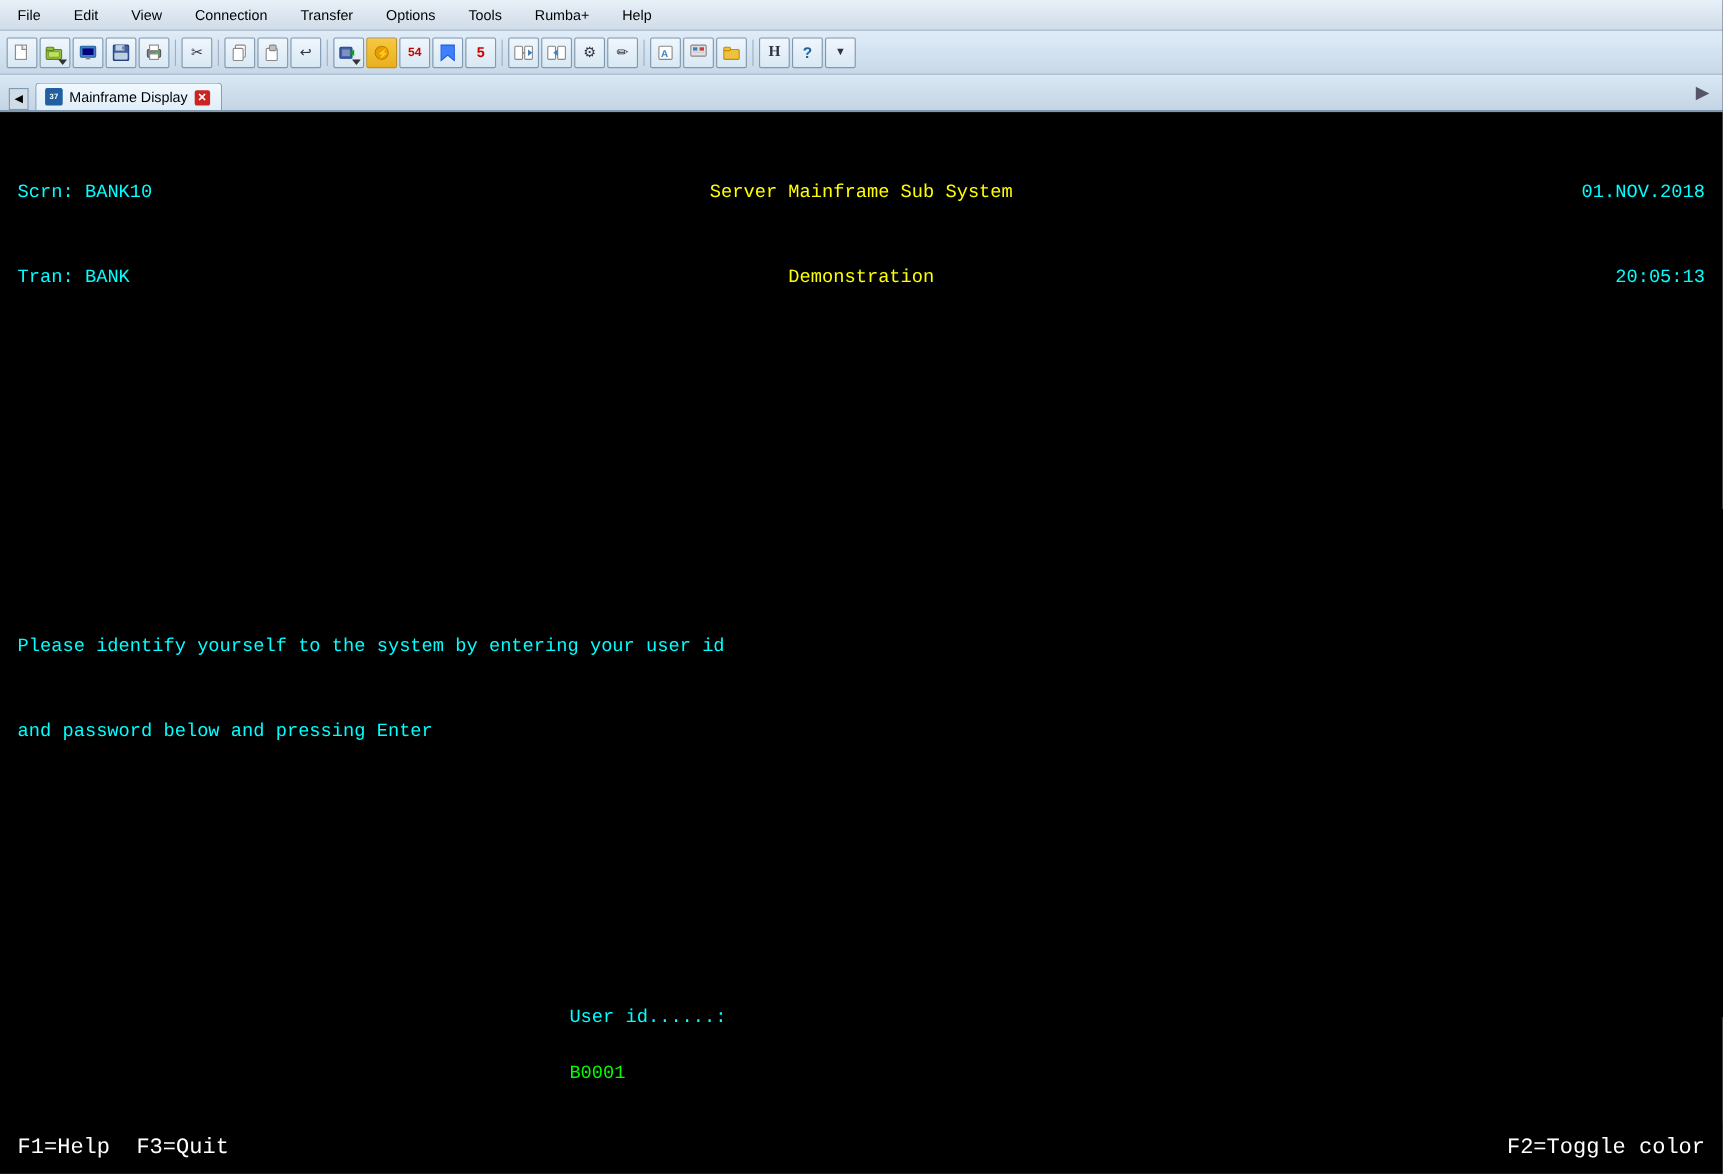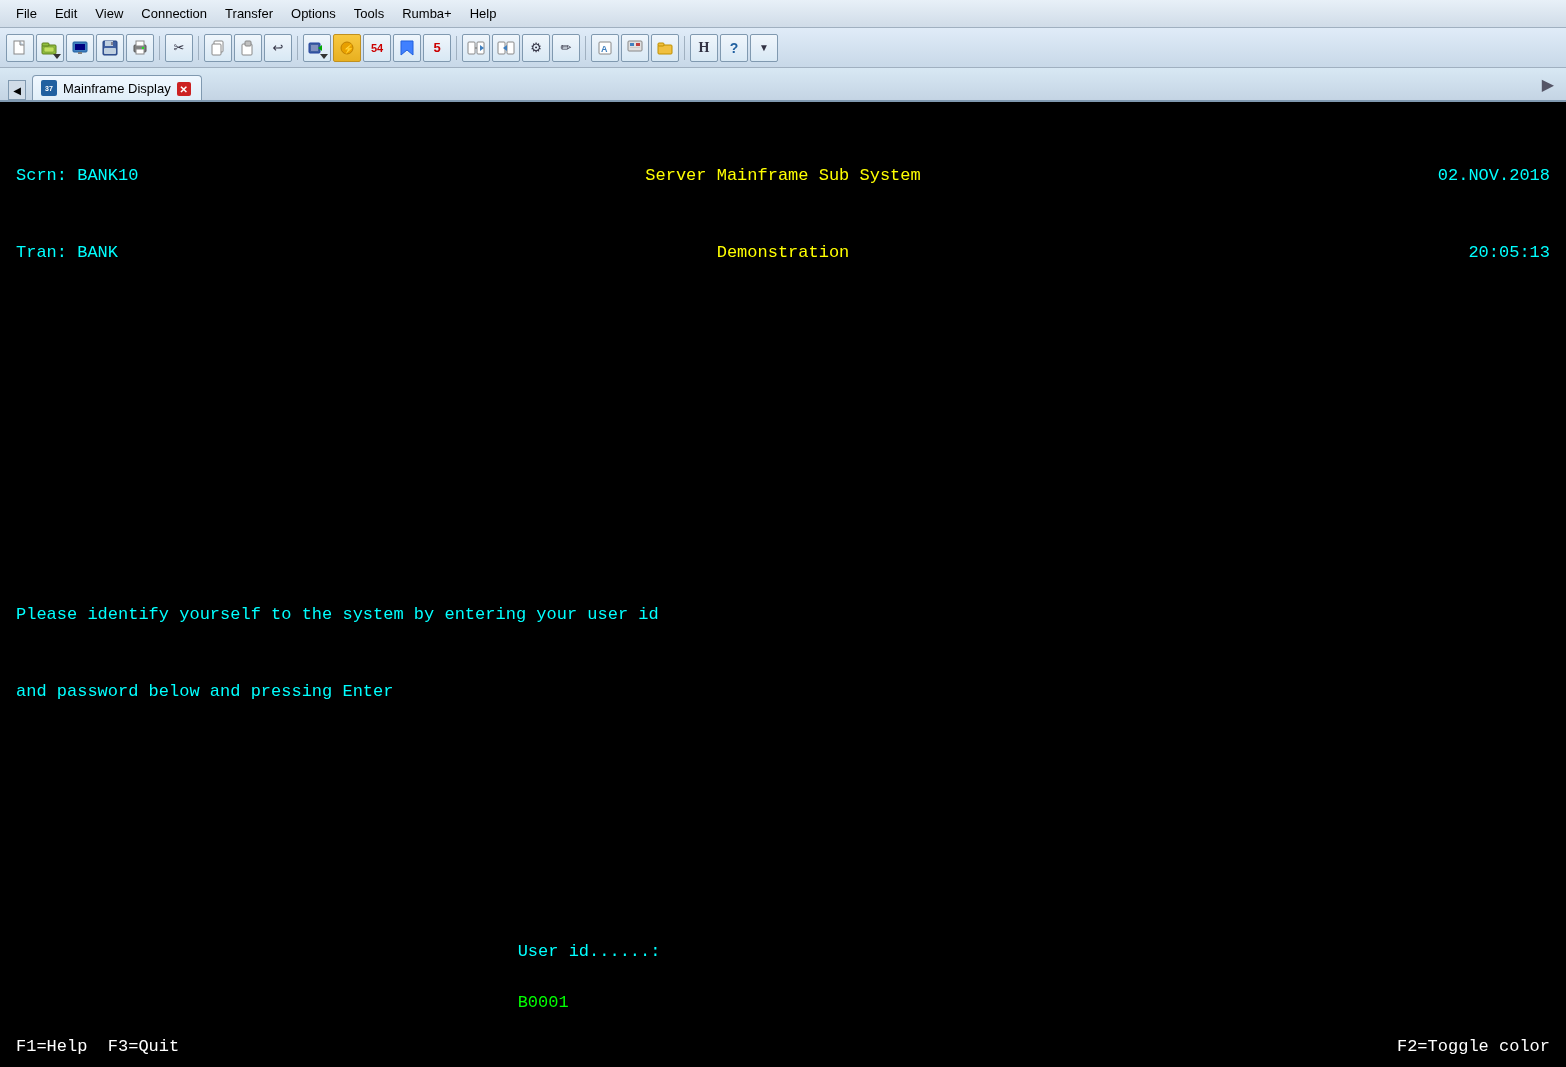--- a/index.html
+++ b/index.html
@@ -12,21 +12,21 @@
       overflow: hidden;
     }
 
     
     .menubar {
       background: linear-gradient(to bottom, #e8f0f8, #d0dce8);
       border-bottom: 1px solid #a0b0c0;
       padding: 1px 8px;
       display: flex;
       align-items: center;
-      gap: 2px;
+      gap: 14px;
       height: 28px;
     }
     .menu-item {
       padding: 2px 8px;
       cursor: pointer;
       border-radius: 2px;
       font-size: 13px;
       color: #000;
     }
 
@@ -156,21 +156,21 @@
     .green { color: #00ff00; }
 
     .status-bar {
       position: absolute;
       bottom: 0;
       left: 0;
       right: 0;
       background: #000;
       color: #fff;
       font-family: 'Courier New', Courier, monospace;
-      font-size: 17px;
+      font-size: 20px;
       padding: 8px 16px;
       display: flex;
       justify-content: space-between;
       border-top: none;
     }
 
     .main-layout {
       display: flex;
       flex-direction: column;
       height: 1067px;
@@ -330,23 +330,23 @@
       <div class="tab-close">✕</div>
     </div>
     <div class="tab-arrow">▶</div>
   </div>
 
   <div class="terminal-container">
     <div class="terminal">
       <div style="display:flex; justify-content:space-between; margin-bottom:0;text-align:right;">
         <span class="cyan"><span>Scrn:</span> <span>BANK10</span></span>
         <span class="yellow" style="position:absolute; left:50%; transform:translateX(-50%);">Server Mainframe Sub System</span>
-        <span class="cyan">02.NOV.2018</span>
-      </div>
-      <div style="display:flex; justify-content:space-between; margin-bottom:26px;">
+        <span class="cyan">01.NOV.2018</span>
+      </div>
+      <div style="display:flex; justify-content:space-between; margin-bottom:0;">
         <span class="cyan"><span>Tran:</span> <span>BANK</span></span>
         <span class="yellow" style="position:absolute; left:50%; transform:translateX(-50%);">Demonstration</span>
         <span class="cyan">20:05:13</span>
       </div>
 
       <div style="height:28px;"></div>
 
 
       <div style="height:28px;"></div>
 

